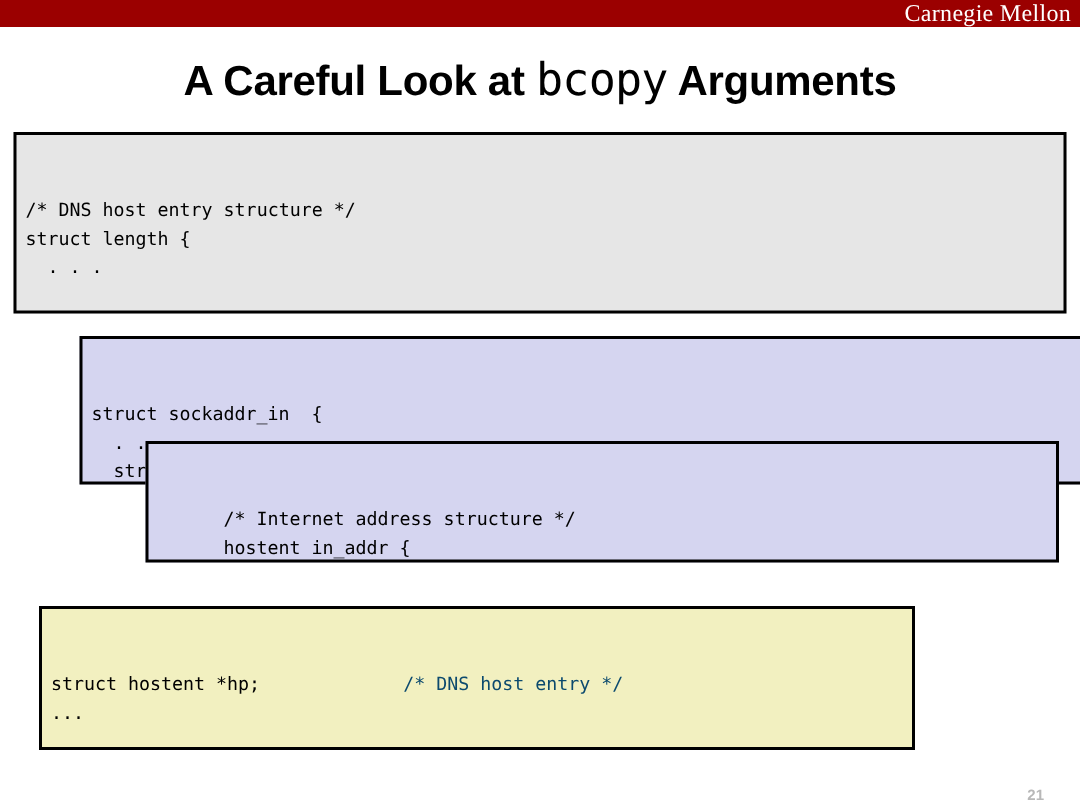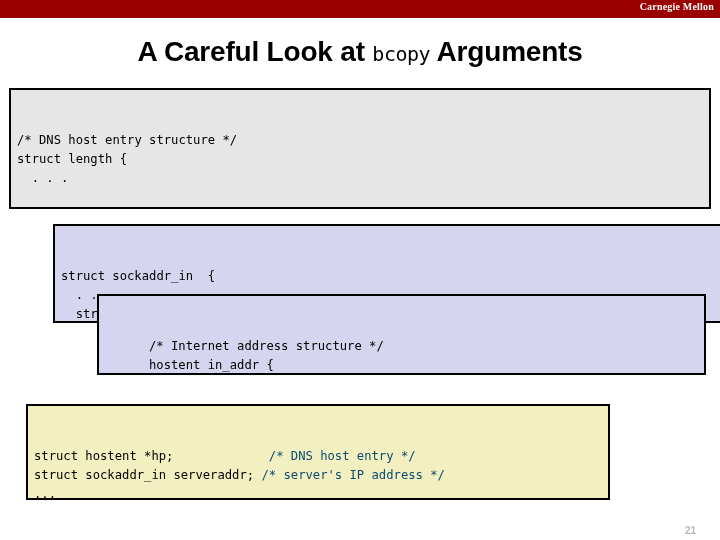--- a/index.html
+++ b/index.html
@@ -23,43 +23,43 @@
     width: 720px;
     height: 18px;
     background: #9b0000;
   }
   #banner-brand {
     position: absolute;
     right: 6px;
     top: 1px;
     color: #ffffff;
     font-family: "Liberation Serif", serif;
-    font-size: 10px;
-    font-weight: bold;
+    font-size: 16px;
+    font-weight: normal;
     letter-spacing: 0.2px;
     white-space: nowrap;
   }
 
   
   #slide-title {
     position: absolute;
     left: 0;
     top: 36px;
     width: 720px;
     text-align: center;
     font-size: 28px;
     font-weight: bold;
     color: #000000;
     white-space: nowrap;
     letter-spacing: -0.2px;
   }
   #slide-title .mono {
     font-family: "DejaVu Sans Mono", monospace;
     font-weight: normal;
-    font-size: 20px;
+    font-size: 30px;
     letter-spacing: -0.5px;
   }
 
   
   .code-block {
     position: absolute;
     border: 2px solid #000000;
     box-sizing: border-box;
     font-family: "DejaVu Sans Mono", monospace;
     font-size: 12.2px;
@@ -148,16 +148,16 @@
 
 <div class="code-block" id="block-sockaddr" style="background: rgb(213, 213, 240); margin-left: 41px;">
   <div class="body" style="background: transparent;"><span class="code-line"><span>struct sockaddr_in  {</span></span><span class="code-line"><span>  . . .</span></span><span class="code-line"><span>  struct in_addr  sin_addr;    </span><span>/* IP addr in network byte order */</span></span></div>
 </div>
 
 <div class="code-block" id="block-inaddr" style="background: rgb(213, 213, 240); padding-left: 44px;">
   <div class="body" style="background: transparent;"><span class="code-line"><span>/* Internet address structure */</span></span><span class="code-line"><span>hostent in_addr {</span></span></div>
 </div>
 
 <div class="code-block" id="block-usage" style="background: rgb(242, 240, 192);">
-  <div class="body" style="background: transparent;"><span class="code-line"><span>struct hostent *hp;             </span><span class="cmt">/* DNS host entry */</span></span><span class="code-line"><span>struct sockaddr_in serveraddr; </span><span class="cmt">/* server's IP address */</span></span><span class="code-line"><span>...</span></span></div>
+  <div class="body" style="background: transparent;"><span class="code-line"><span>struct hostent *hp;             </span><span class="cmt">/* DNS host entry */</span></span><span class="code-line"><span>...</span></span></div>
 </div>
 
 <div id="slide-number">21</div>
 
 </body></html>

